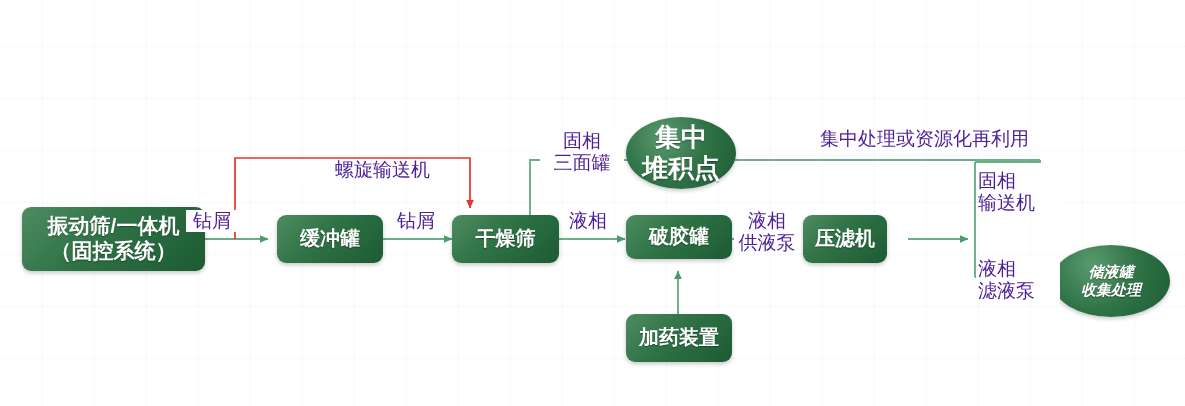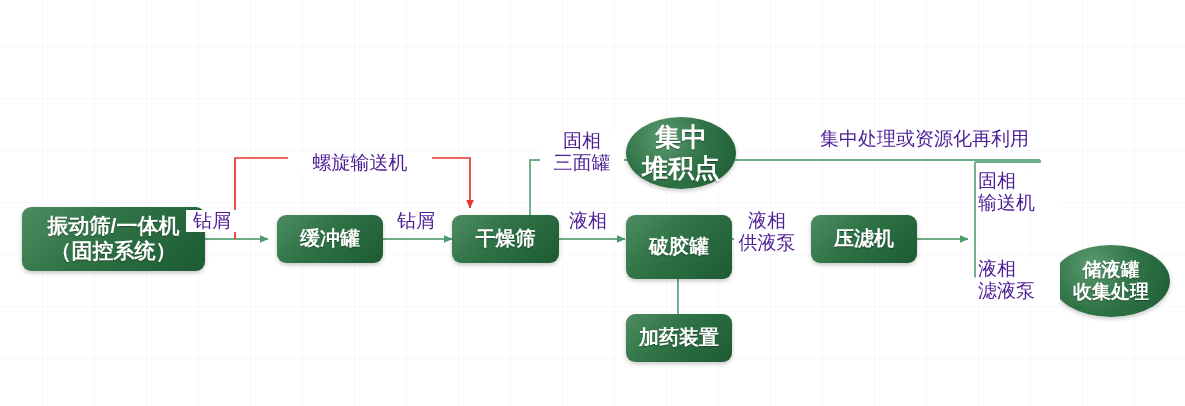--- a/index.html
+++ b/index.html
@@ -124,35 +124,35 @@
     </g>
   </svg>
 
   <div class="node" style="left:22px; top:207px; width:183px; height:64px; font-size:21px;">振动筛/一体机
 （固控系统）</div>
 
   <div class="node" style="left:277px; top:215px; width:106px; height:48px;">缓冲罐</div>
 
   <div class="node" style="left:452px; top:215px; width:107px; height:48px;">干燥筛</div>
 
-  <div class="node" style="left:626px; top:215px; width:106px; height:64px;">破胶罐</div>
+  <div class="node" style="left:626px; top:215px; width:106px; height:44px;">破胶罐</div>
 
-  <div class="node" style="left:803px; top:215px; width:106px; height:48px;margin-left:8px;">压滤机</div>
+  <div class="node" style="left:803px; top:215px; width:84px; height:48px;">压滤机</div>
 
   <div class="node" style="left:626px; top:314px; width:106px; height:48px;">加药装置</div>
 
   <div class="node ellipse" style="left:626px; top:117px; width:110px; height:72px; font-size:26px;">集中
 堆积点</div>
 
-  <div class="node ellipse" style="left:1052px; top:245px; width:118px; height:72px; font-size:19px;">储液罐
+  <div class="node ellipse" style="left:1052px; top:245px; width:118px; height:72px; font-size:15px;font-style:italic;">储液罐
 收集处理</div>
 
   <div class="edge-label" style="left:186px; top:210px; width:48px;">钻屑</div>
 
-  <div class="edge-label" style="left:288px; top:152px; width:140px;">螺旋输送机</div>
+  <div class="edge-label" style="left:288px; top:159px; width:140px;text-align:right;">螺旋输送机</div>
 
   <div class="edge-label" style="left:390px; top:210px; width:48px;">钻屑</div>
 
   <div class="edge-label" style="left:540px; top:130px; width:80px;">固相
 三面罐</div>
 
   <div class="edge-label" style="left:562px; top:210px; width:48px;">液相</div>
 
   <div class="edge-label" style="left:734px; top:210px; width:62px;">液相
 供液泵</div>

